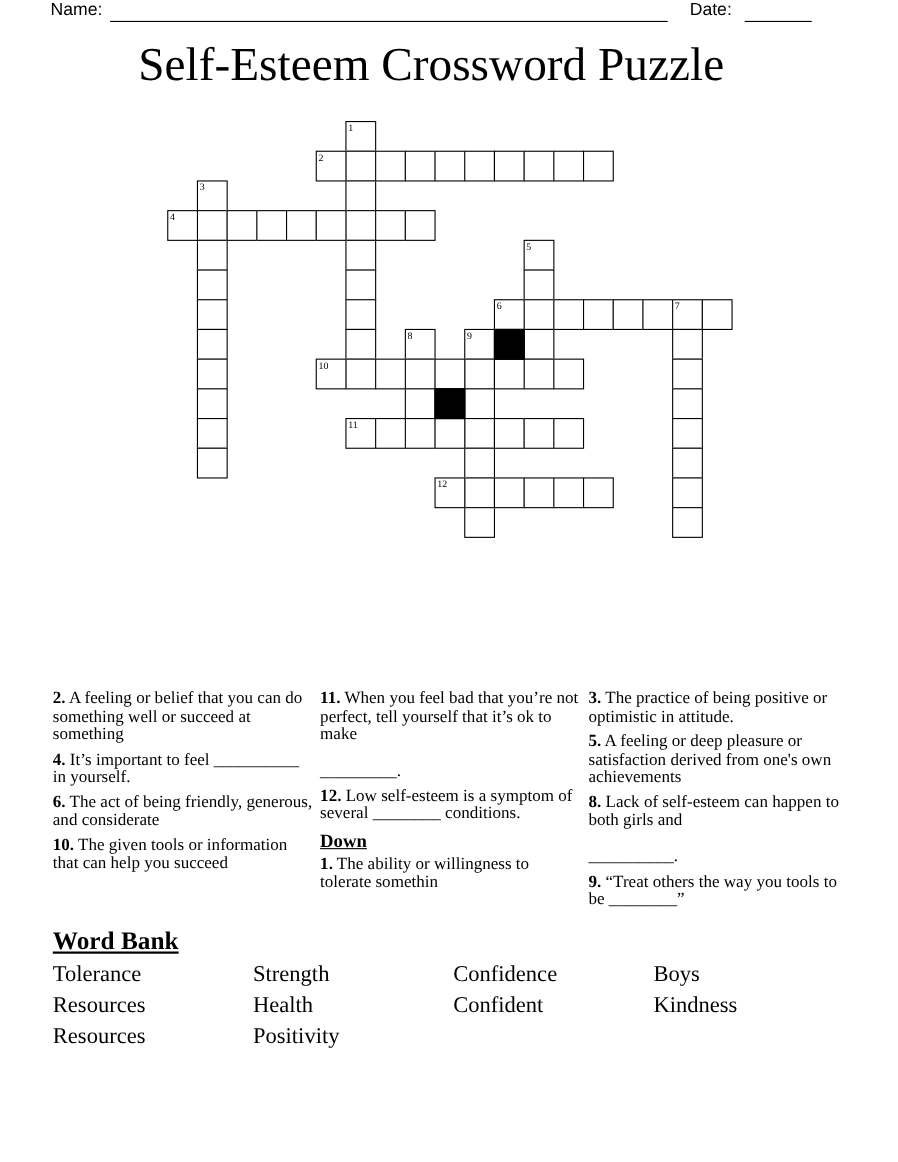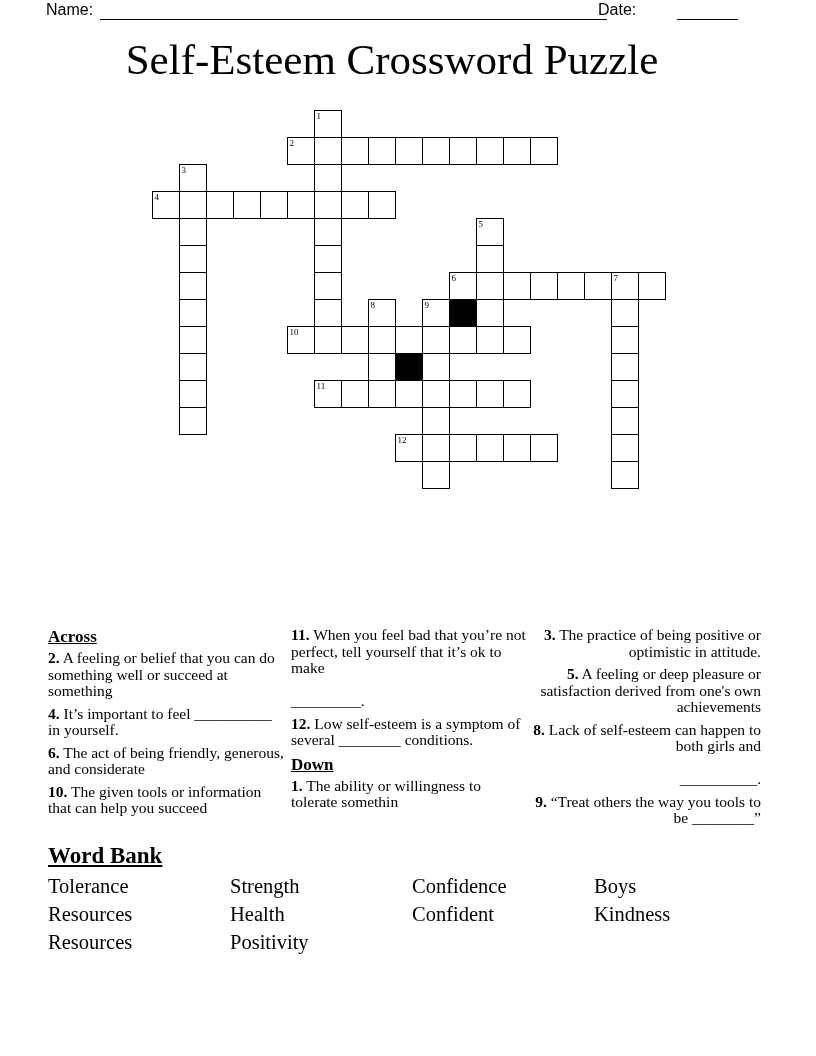--- a/index.html
+++ b/index.html
@@ -3,42 +3,42 @@
 <meta charset="utf-8">
 <style>
   * { margin:0; padding:0; box-sizing:border-box; }
   html,body { background:#ffffff; }
   body {
     width:816px; height:1056px; position:relative; overflow:hidden;
     font-family:"Liberation Serif", serif; color:#000;
   }
   .hdr-label { position:absolute; top:1px; font-family:"Liberation Sans", sans-serif; font-size:16px; }
   #name-label { left:46px; }
-  #date-label { left:598px; }
+  #date-label { left:627px; }
   .fill-line { position:absolute; top:19px; height:0; border-bottom:1.6px solid #000; }
   #name-line { left:100px; width:507px; }
   #date-line { left:677px; width:61px; }
   #title {
     position:absolute; top:34px; left:0; width:784px; text-align:center;
     font-size:43px; font-weight:400; line-height:52px; letter-spacing:0;
   }
   #grid { position:absolute; left:0; top:0; width:816px; height:520px; }
   .cell {
     position:absolute; width:28px; height:28px;
     border:1.5px solid #000; background:#fff;
   }
   .cell.black { background:#000; }
   .cell-num {
     position:absolute; left:1.5px; top:0; font-size:9px; line-height:10px;
     font-family:"Liberation Serif", serif;
   }
   .clue-col { position:absolute; top:627px; width:237px; }
   #clue-col-1 { left:48px; }
   #clue-col-2 { left:291px; }
-  #clue-col-3 { left:524px;text-align:right; }
+  #clue-col-3 { left:535px; }
   .clue-heading {
     font-size:17px; font-weight:700; text-decoration:underline;
     margin:0 0 4px 0; line-height:19px;
   }
   #clue-col-2 .clue-heading { margin-top:2px; }
   .clue { font-size:15.5px; line-height:16.5px; margin:0 0 6px 0; }
   .clue-num { font-weight:700; }
   .clue-text { white-space:pre-line; }
   #wordbank-heading {
     position:absolute; left:48px; top:842px;
@@ -167,21 +167,20 @@
       </div>
       <div class="cell" style="left: 449px; top: 434px;"></div>
       <div class="cell" style="left: 476px; top: 434px;"></div>
       <div class="cell" style="left: 503px; top: 434px;"></div>
       <div class="cell" style="left: 530px; top: 434px;"></div>
       <div class="cell black" style="left: 449px; top: 299px;"></div>
       <div class="cell black" style="left: 395px; top: 353px;"></div>
     </div>
 
   <div id="clue-col-1" class="clue-col">
-    <div class="clue-heading">Across</div>
     <div id="across-clues-1">
         <p class="clue"><b class="clue-num">2.</b><span class="clue-text"> A feeling or belief that you can do something well or succeed at something</span></p>
         <p class="clue"><b class="clue-num">4.</b><span class="clue-text"> It’s important to feel __________ in yourself.</span></p>
         <p class="clue"><b class="clue-num">6.</b><span class="clue-text"> The act of being friendly, generous, and considerate</span></p>
         <p class="clue"><b class="clue-num">10.</b><span class="clue-text"> The given tools or information that can help you succeed</span></p>
       </div>
   </div>
 
   <div id="clue-col-2" class="clue-col">
     <div id="across-clues-2">

